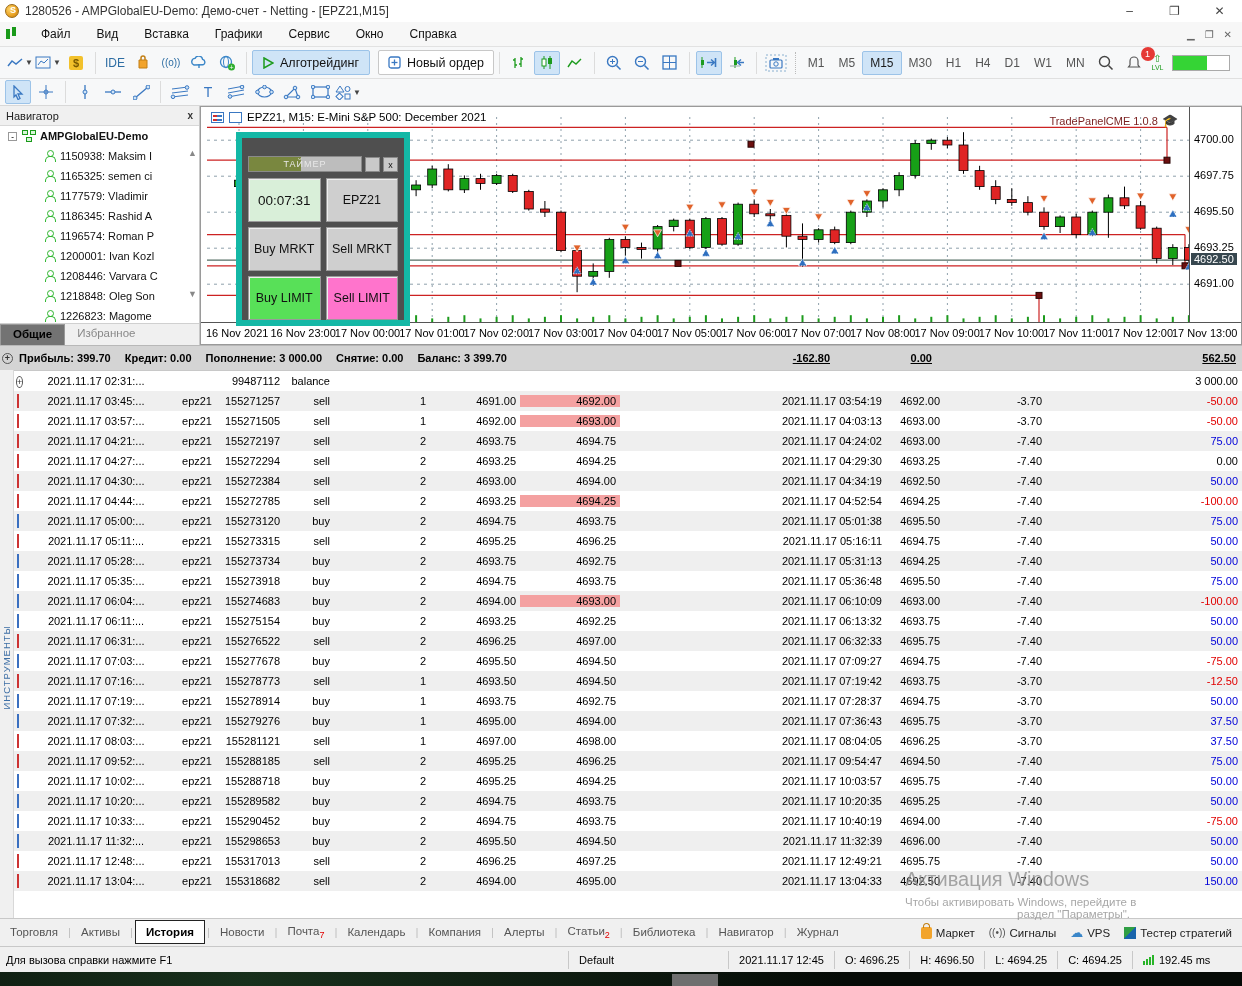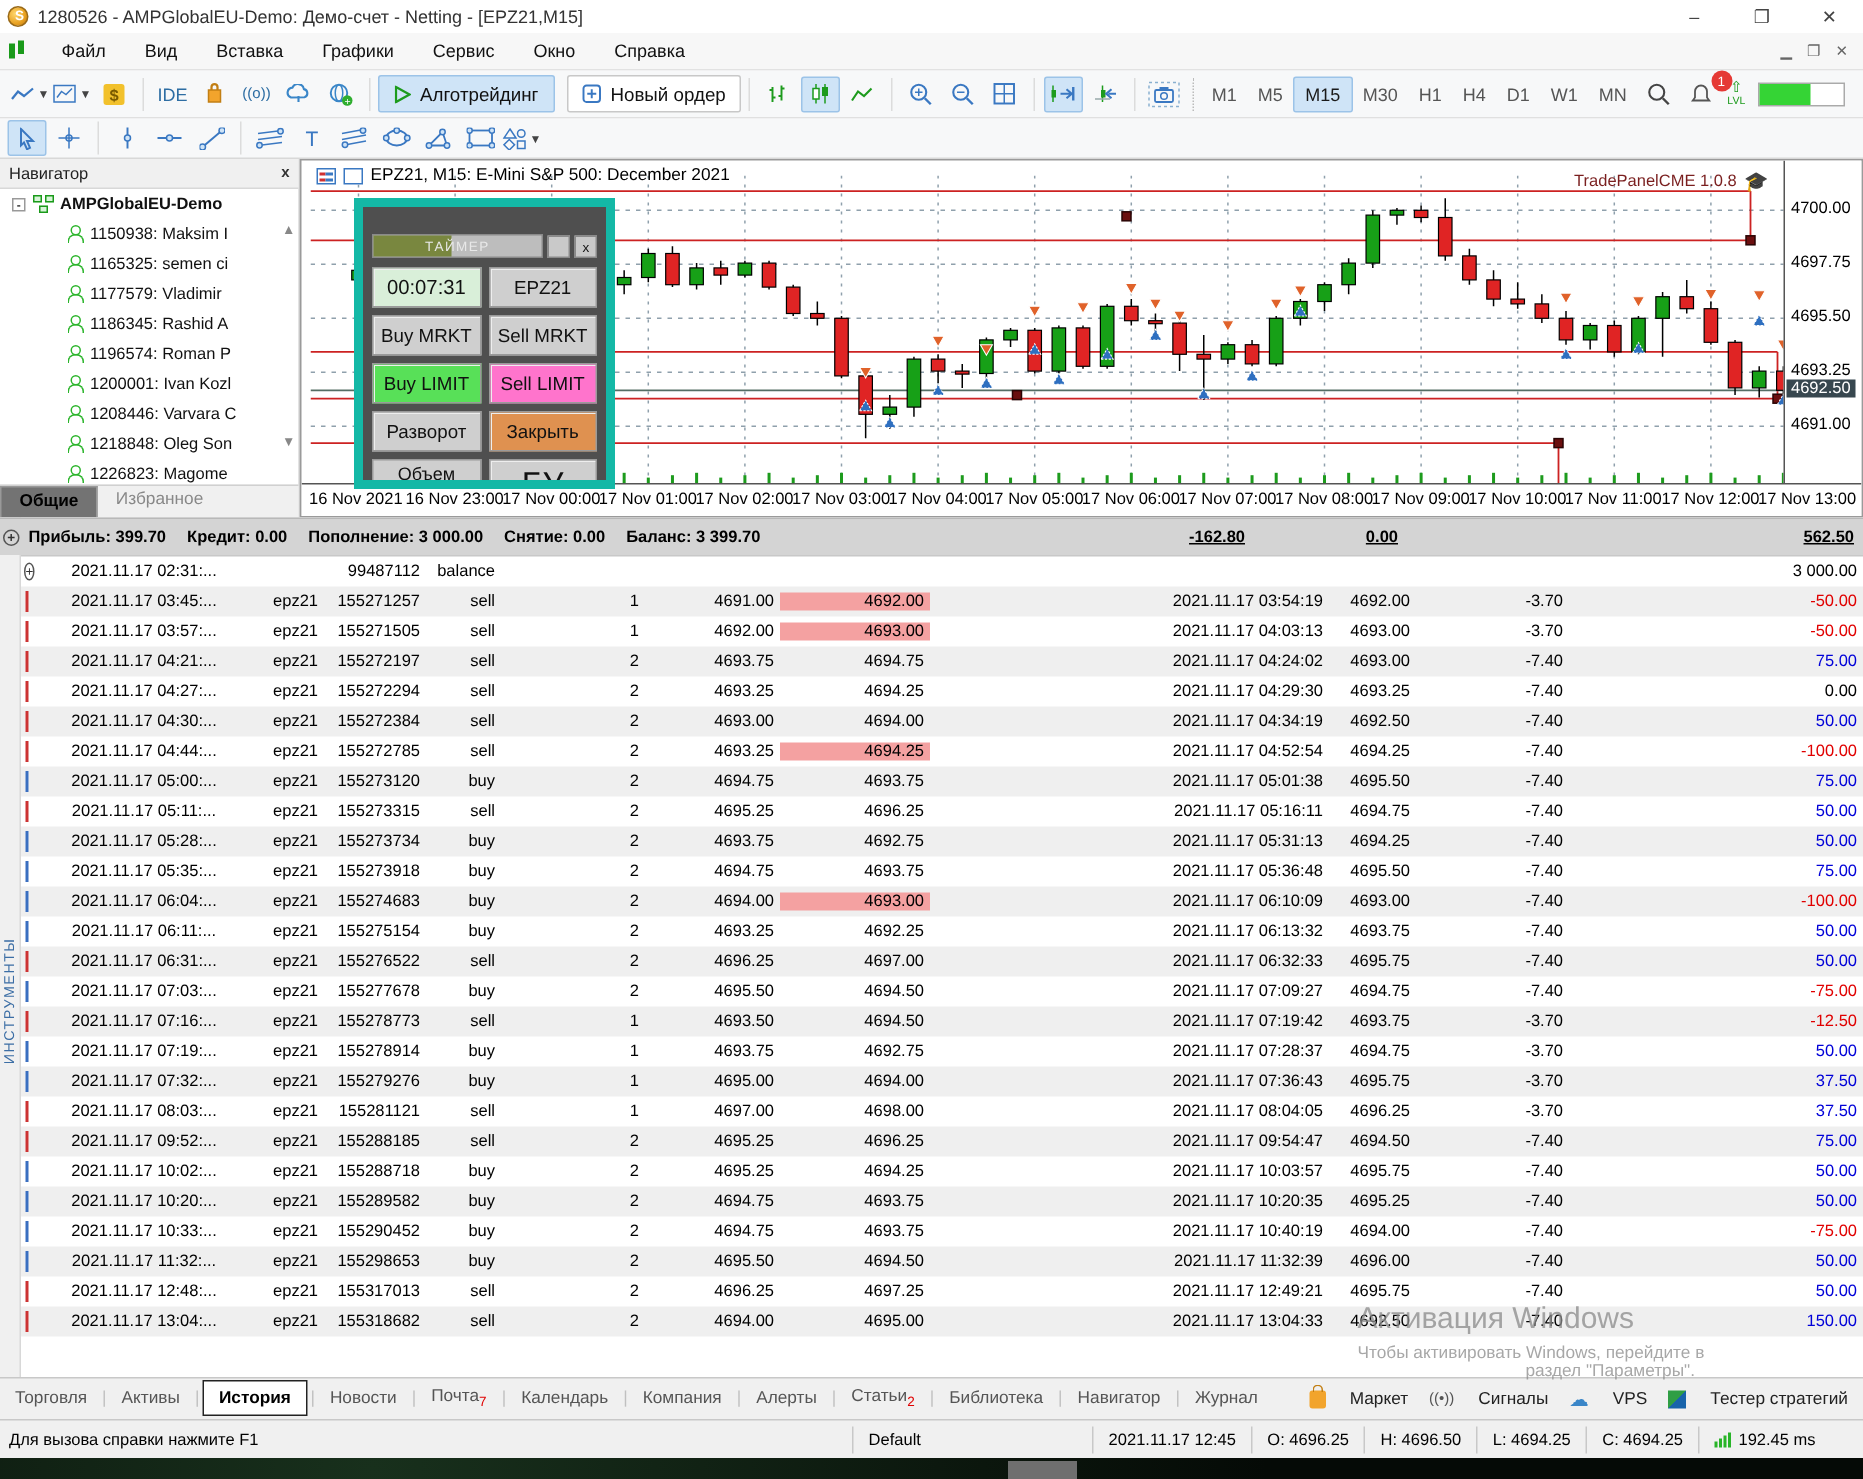--- a/index.html
+++ b/index.html
@@ -87,21 +87,21 @@
   .ta-label { position:absolute; top:4px; white-space:nowrap; }
   
   .tpanel { position:absolute; left:25px; top:25px; width:174px; height:194px; background:#4f4f4f;
     border:6px solid #14b8a6; z-index:10; overflow:hidden; padding:16px 6px;margin-left:10px; }
   .tp-title { display:flex; gap:3px; align-items:center; height:20px; margin-bottom:4px; }
   .tp-progress { flex:1; height:16px; background:#bdbdbd; border:1px solid #8a8a8a; position:relative; }
   .tp-fill { position:absolute; left:0; top:0; bottom:0; width:46%; background:#79873f; }
   .tp-ptext { position:absolute; width:100%; text-align:center; font-size:9px; color:#e8e8e8; letter-spacing:1px; top:2px; }
   .tp-sq { width:15px; height:15px; background:#c9c9c9; border:1px solid #8a8a8a; font-size:9px; text-align:center; line-height:14px; color:#111; }
   .tp-grid { display:grid; grid-template-columns:1fr 1fr; gap:5px; }
-  .tp-btn { height:27px; background:#cfcfcf; border:1px solid #9a9a9a; box-shadow:inset 1px 1px 0 #eee;
+  .tp-btn { height:44px; background:#cfcfcf; border:1px solid #9a9a9a; box-shadow:inset 1px 1px 0 #eee;
     display:flex; align-items:center; justify-content:center; font-size:12.5px; color:#111; }
   .tp-btn.timer { background:#d9efd9; font-size:13.5px; }
   .tp-btn.green { background:#58e058; }
   .tp-btn.pink { background:#ff74cc; }
   .tp-btn.orange { background:#df9150; }
   .tp-vol { height:34px; background:#cfcfcf; border:1px solid #9a9a9a; font-size:12px; text-align:center; padding-top:2px; color:#111; }
   .tp-btn.be { font-size:22px; height:34px; }
   
   .history { position:absolute; left:0; top:345px; width:1242px; height:573px; background:#fff; }
   .side-strip { position:absolute; left:0; top:0; width:14px; height:573px; background:#f0f0f0; border-right:1px solid #d8d8d8; }
@@ -126,21 +126,21 @@
   .summary .lab { margin-right:14px; white-space:nowrap; }
   .sum-num { position:absolute; font-weight:bold;text-decoration:underline; }
   
   .bottabs { position:absolute; left:0; top:918px; width:1242px; height:28px; background:#f0f0f0;
     border-top:1px solid #c8c8c8; display:flex; align-items:center; font-size:11.5px; color:#555; }
   .btab { padding:5px 10px; position:relative; white-space:nowrap; }
   .btab.active { background:#fff; border:1px solid #222; color:#000; font-weight:bold; margin:0 2px; }
   .btab sub { color:#e00000; font-size:9px; }
   .btab-sep { color:#c0c0c0; }
   .bt-right { margin-left:auto; display:flex; align-items:center; gap:14px; padding-right:10px; color:#222; font-size:11.5px; }
-  .bt-ric { display:flex; align-items:center; gap:16px; }
+  .bt-ric { display:flex; align-items:center; gap:4px; }
   .bag-ic { width:11px; height:12px; background:#f2a42c; border-radius:2px; position:relative; }
   .bag-ic::before { content:""; position:absolute; left:2px; top:-4px; width:5px; height:4px; border:1.5px solid #c27f14; border-bottom:none; border-radius:4px 4px 0 0; }
   .sig-ic { color:#555; font-size:10px; }
   .cloud-ic { color:#3a86c8; font-size:13px; }
   .tester-ic { width:12px; height:12px; background:linear-gradient(135deg,#2f9e44 50%,#1864ab 50%); }
   
   .statusbar { position:absolute; left:0; top:946px; width:1242px; height:26px; background:#f0f0f0;
     border-top:1px solid #c8c8c8; display:flex; align-items:center; font-size:11px; color:#000; }
   .sb-help { padding-left:6px; flex:1; }
   .sb-seg { border-left:1px solid #c8c8c8; height:18px; display:flex; align-items:center; padding:0 10px; white-space:nowrap; }

